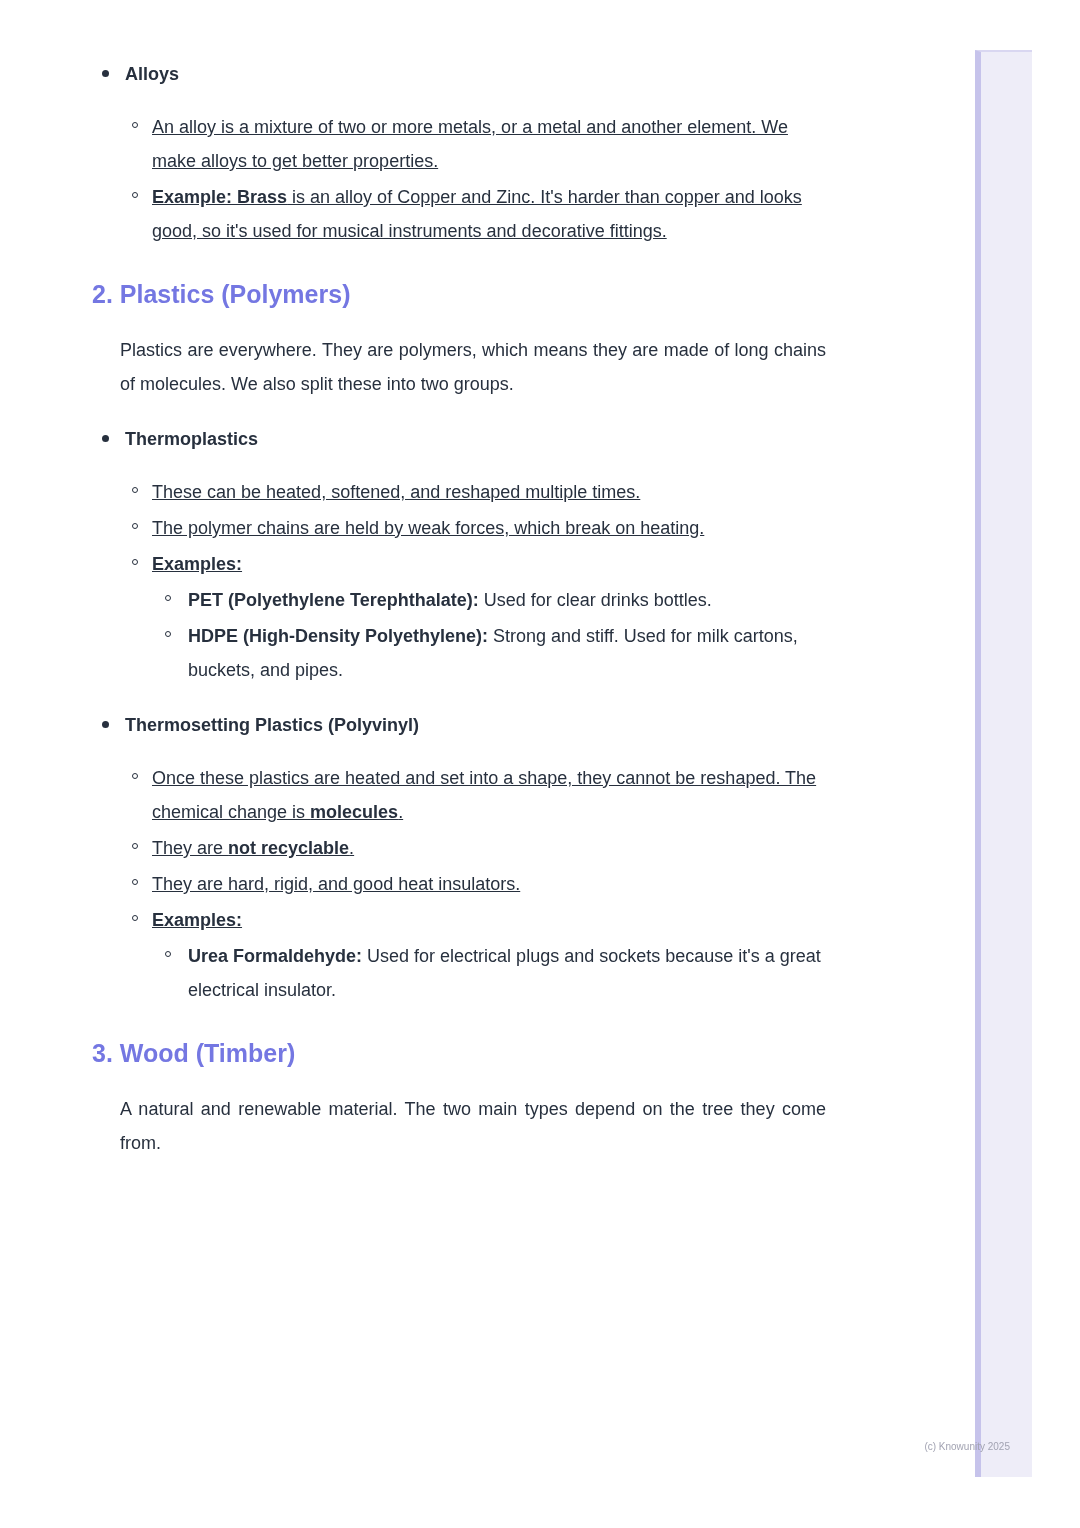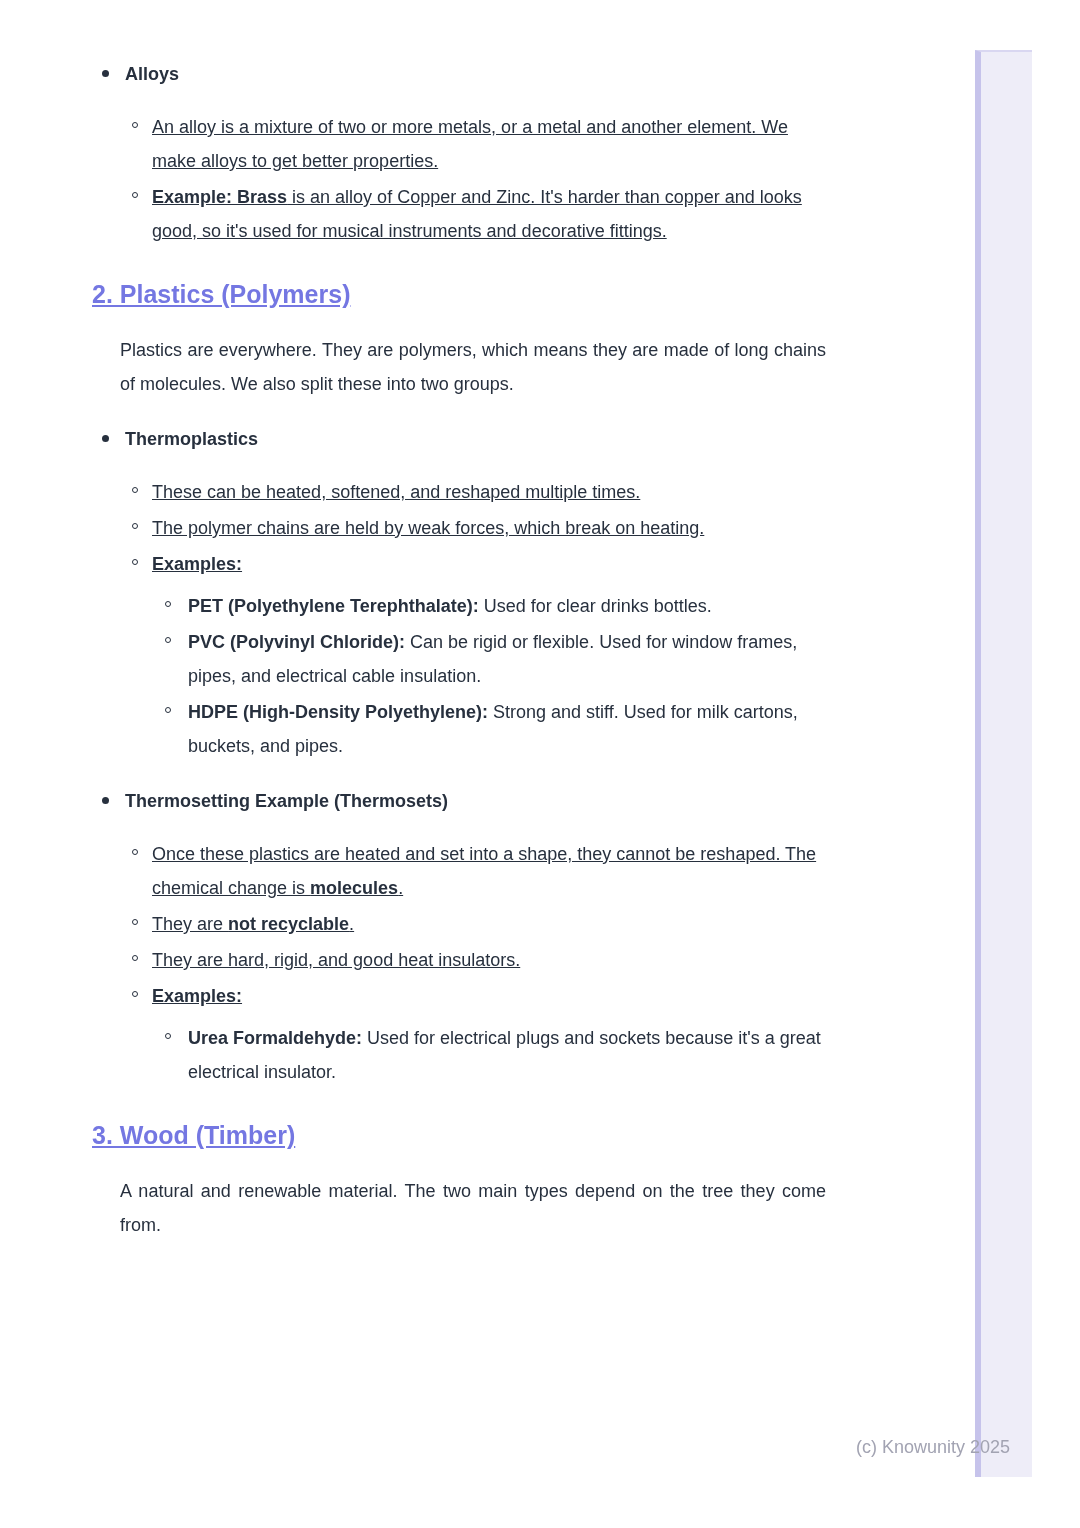--- a/index.html
+++ b/index.html
@@ -27,34 +27,33 @@
     padding-top:36px;
     font-size:18px;
     line-height:34px;
   }
   .h2{
     font-size:25px;
     line-height:36px;
     font-weight:600;
     color:var(--heading);
     margin-top:28px;
-    text-decoration:underline;
   }
   .p{
     margin-top:21px;
     text-align:justify;
     margin-left:28px;
   }
   .li{position:relative;margin-top:2px;}
   .li.l1{margin-top:21px;}
   .li.l1 .txt{padding-left:33px;}
   .li.l2 .txt{padding-left:60px;text-decoration:underline;}
   .li.l3 .txt{padding-left:96px;}
   .li.l1 + .li.l2{margin-top:19px;}
-  .li.l2 + .li.l3{margin-top:8px;}
+  .li.l2 + .li.l3{margin-top:2px;}
   .marker{position:absolute;display:block;}
   .marker.disc{
     left:10px;top:13px;
     width:7px;height:7px;border-radius:50%;
     background:var(--text);
   }
   .marker.circle{
     top:12px;
     width:6px;height:6px;border-radius:50%;
     border:1.6px solid var(--text);
@@ -71,21 +70,21 @@
     height:1427px;
     background:var(--bar-track);
     border-left:6px solid var(--bar-edge);
     border-top:2px solid #d9d7f1;
     z-index:1;
   }
   .watermark{
     position:absolute;
     top:1439px;
     right:70px;
-    font-size:18px;
+    font-size:10px;
     line-height:16px;
     color:var(--watermark);
     z-index:2;
     white-space:nowrap;
   }
 </style>
 </head>
 <body>
 
 <div class="content">
@@ -118,29 +117,25 @@
     <div class="li l2">
       <span class="marker circle"></span>
       <div class="txt"><strong>Examples:</strong></div>
     </div>
     <div class="li l3">
       <span class="marker circle"></span>
       <div class="txt"><strong>PET (Polyethylene Terephthalate):</strong><span> Used for clear drinks bottles.</span></div>
     </div>
     <div class="li l3">
       <span class="marker circle"></span>
-      <div class="txt"><strong>PVC (Polyvinyl Chloride):</strong><span> Can be rigid or flexible. Used for window frames, pipes, and electrical cable insulation.</span></div>
-    </div>
-    <div class="li l3">
-      <span class="marker circle"></span>
       <div class="txt"><strong>HDPE (High-Density Polyethylene):</strong><span> Strong and stiff. Used for milk cartons, buckets, and pipes.</span></div>
     </div>
     <div class="li l1">
       <span class="marker disc"></span>
-      <div class="txt"><strong>Thermosetting Example (Thermosets)</strong></div>
+      <div class="txt"><strong>Thermosetting Plastics (Polyvinyl)</strong></div>
     </div>
     <div class="li l2">
       <span class="marker circle"></span>
       <div class="txt"><span>Once these plastics are heated and set into a shape, they cannot be reshaped. The chemical change is </span><strong>molecules</strong><span>.</span></div>
     </div>
     <div class="li l2">
       <span class="marker circle"></span>
       <div class="txt"><span>They are </span><strong>not recyclable</strong><span>.</span></div>
     </div>
     <div class="li l2">

